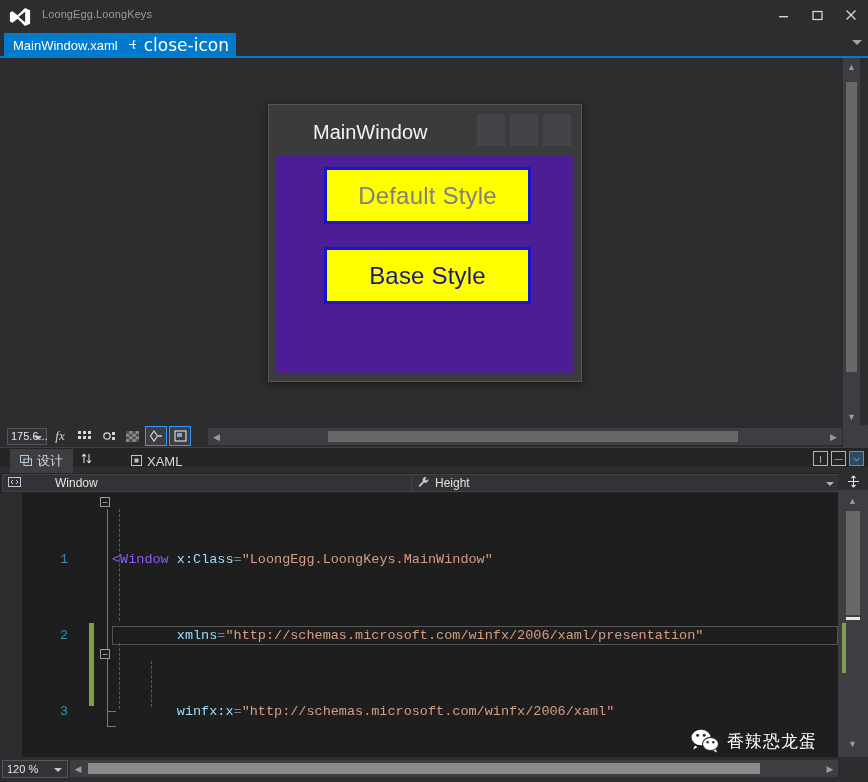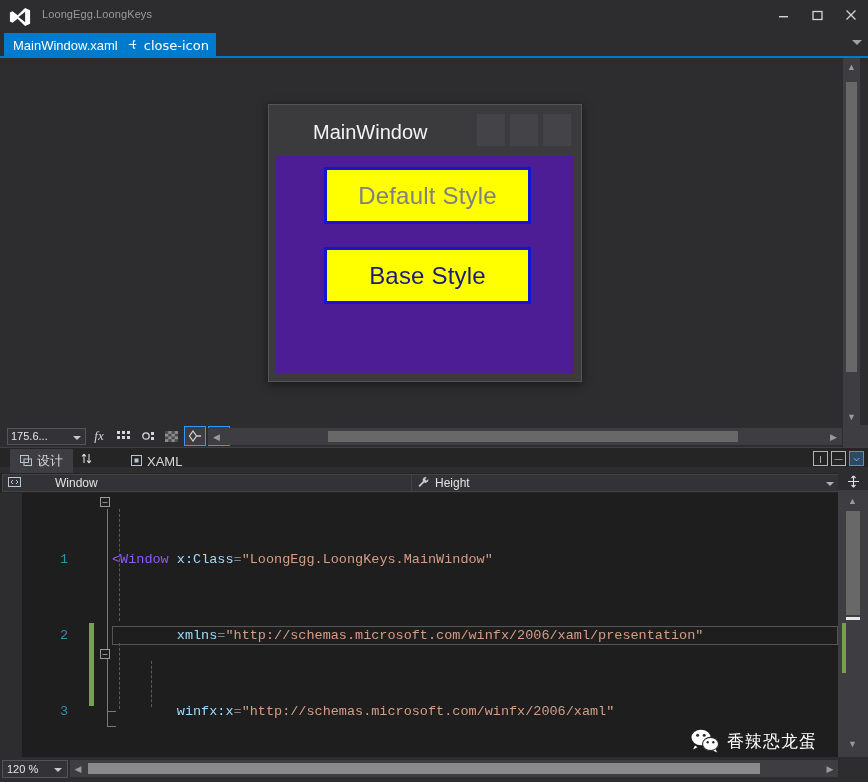--- a/index.html
+++ b/index.html
@@ -79,21 +79,21 @@
   }
   .tab-pin {
     margin-left: 9px;
     color: #ffffff;
     font-size: 12px;
     line-height: 1;
   }
   .tab-close {
     margin-left: 6px;
     color: #ffffff;
-    font-size: 13px;
+    font-size: 17px;
     line-height: 1;
     font-family: "DejaVu Sans", sans-serif;
   }
   .tabstrip-caret {
     position: absolute;
     right: 6px; top: 7px;
     width: 0; height: 0;
     border-left: 5px solid transparent;
     border-right: 5px solid transparent;
     border-top: 5px solid #a0a0a0;
@@ -198,21 +198,21 @@
   .dsgn-toolbar {
     position: absolute;
     left: 0; top: 425px;
     width: 843px; height: 22px;
     background: #2d2d30;
     display: flex;
     align-items: center;
   }
   .zoom-combo {
     margin-left: 7px;
-    width: 79px; height: 17px;
+    width: 40px; height: 17px;
     background: #333337;
     border: 1px solid #555558;
     box-sizing: border-box;
     display: flex;
     align-items: center;
     position: relative;
   }
   .zoom-combo .val {
     font-size: 11px;
     color: #e6e6e6;

